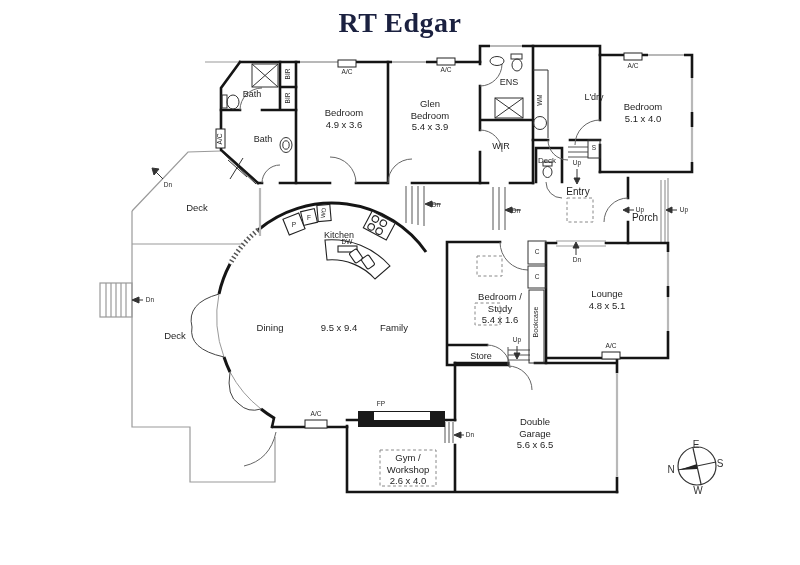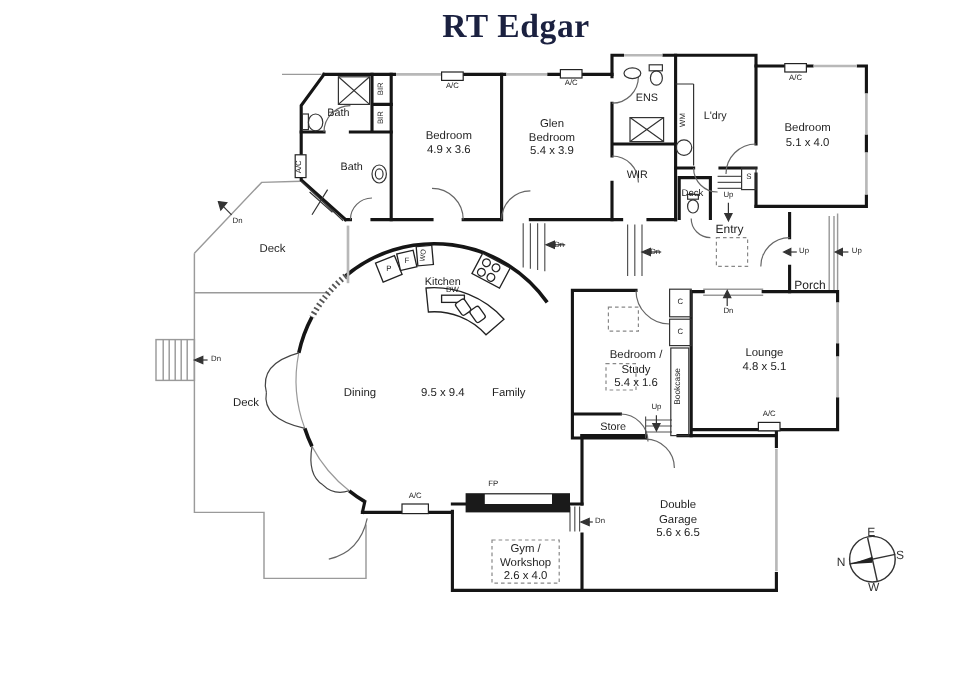--- a/index.html
+++ b/index.html
@@ -1,17 +1,17 @@
 <!DOCTYPE html>
 <html><head>
 <meta charset="utf-8">
 <style>
   html,body{margin:0;padding:0;background:#fff;}
   #page{position:relative;width:740px;height:565px;background:#fff;overflow:hidden;
-        font-family:"Liberation Sans",sans-serif;color:#222;margin-left:30px;}
+        font-family:"Liberation Sans",sans-serif;color:#222;}
   .title{position:absolute;left:400px;top:23px;transform:translate(-50%,-50%);
          font-family:"Liberation Serif",serif;font-weight:bold;font-size:28px;
          letter-spacing:.5px;color:#1b2140;white-space:nowrap;}
   .address{position:absolute;left:401px;top:511px;transform:translate(-50%,-50%);
          font-family:"Liberation Serif",serif;font-weight:bold;font-size:15.5px;
          color:#1b2140;white-space:nowrap;}
   .disclaimer{position:absolute;left:400px;top:540px;transform:translate(-50%,-50%);
          font-size:8px;color:#33334d;white-space:nowrap;}
   svg{position:absolute;left:0;top:0;}
   .lbl{position:absolute;transform:translate(-50%,-50%);font-size:9.5px;line-height:1.22;
@@ -226,34 +226,34 @@
 
 <div class="lbl" style="left:430px;top:115px">
   <div>Glen</div>
   <div>Bedroom</div>
   <div>5.4 x 3.9</div>
 </div>
 <div class="lbl xs" style="left:446px;top:70px">A/C</div>
 
 <div class="lbl s9" style="left:509px;top:82px">ENS</div>
 <div class="lbl xs rot90" style="left:540px;top:100px">WM</div>
-<div class="lbl s9" style="left:566px;top:97px">L'dry</div>
+<div class="lbl s9" style="left:594px;top:97px">L'dry</div>
 <div class="lbl s9" style="left:501px;top:146px">WIR</div>
 <div class="lbl s8" style="left:547px;top:161px">Deck</div>
 <div class="lbl xs" style="left:594px;top:148px">S</div>
 <div class="lbl xs" style="left:577px;top:163px">Up</div>
 
 <div class="lbl" style="left:643px;top:113px">
   <div>Bedroom</div>
   <div>5.1 x 4.0</div>
 </div>
 <div class="lbl xs" style="left:633px;top:66px">A/C</div>
 
 <div class="lbl md" style="left:578px;top:192px">Entry</div>
-<div class="lbl md" style="left:645px;top:239px">Porch</div>
+<div class="lbl md" style="left:645px;top:218px">Porch</div>
 <div class="lbl xs" style="left:640px;top:210px">Up</div>
 <div class="lbl xs" style="left:684px;top:210px">Up</div>
 <div class="lbl xs" style="left:577px;top:260px">Dn</div>
 
 <div class="lbl" style="left:607px;top:300px">
   <div>Lounge</div>
   <div>4.8 x 5.1</div>
 </div>
 <div class="lbl xs" style="left:611px;top:346px">A/C</div>
 

